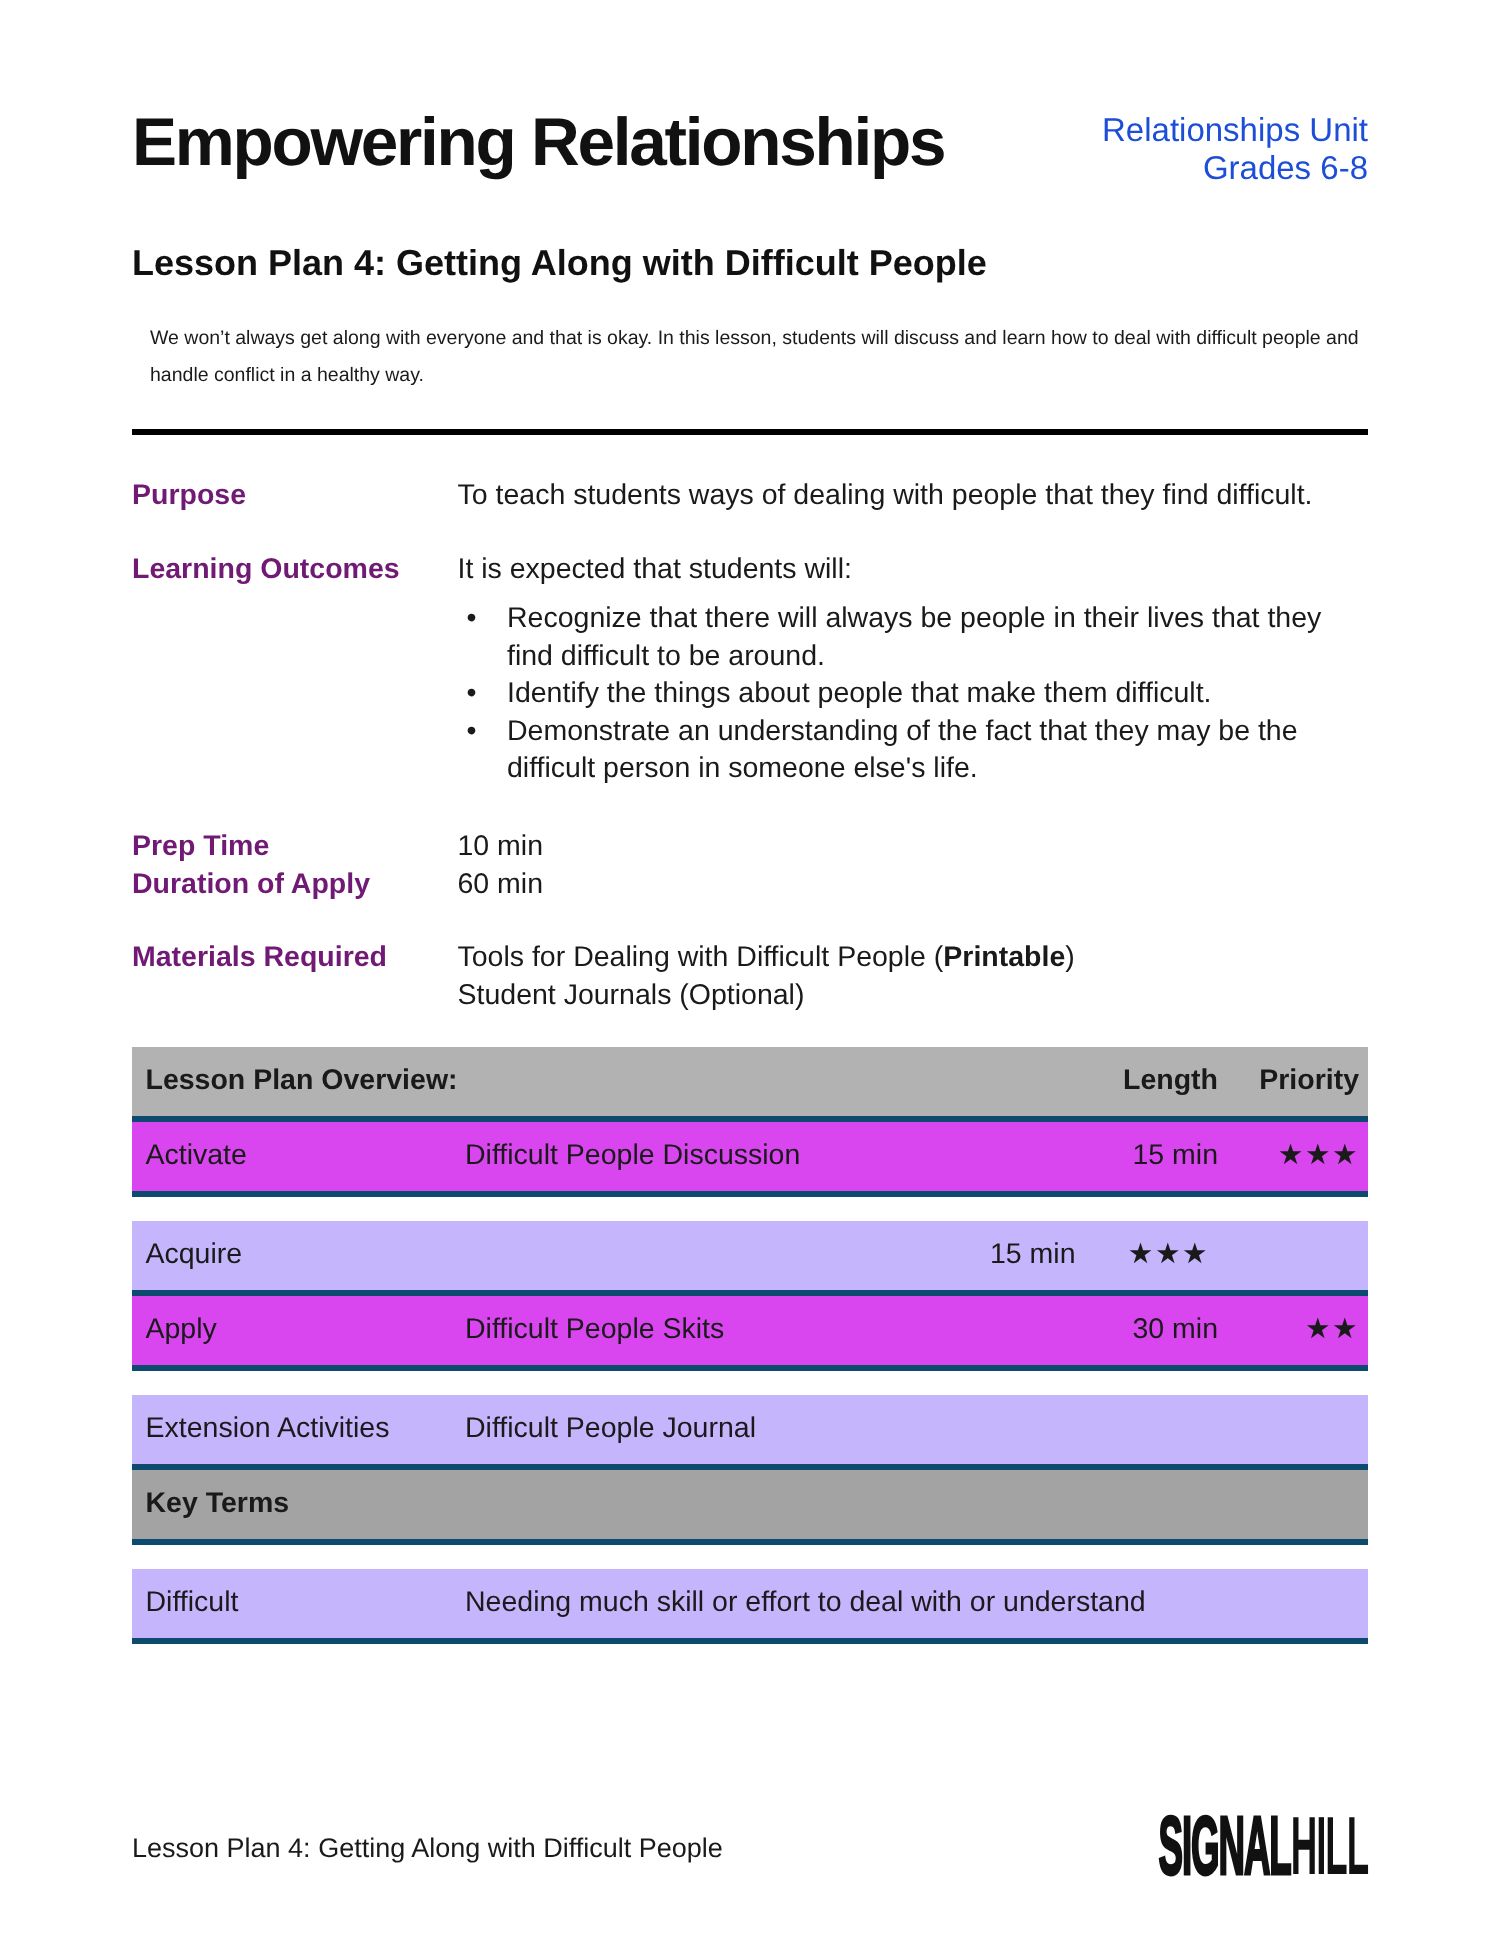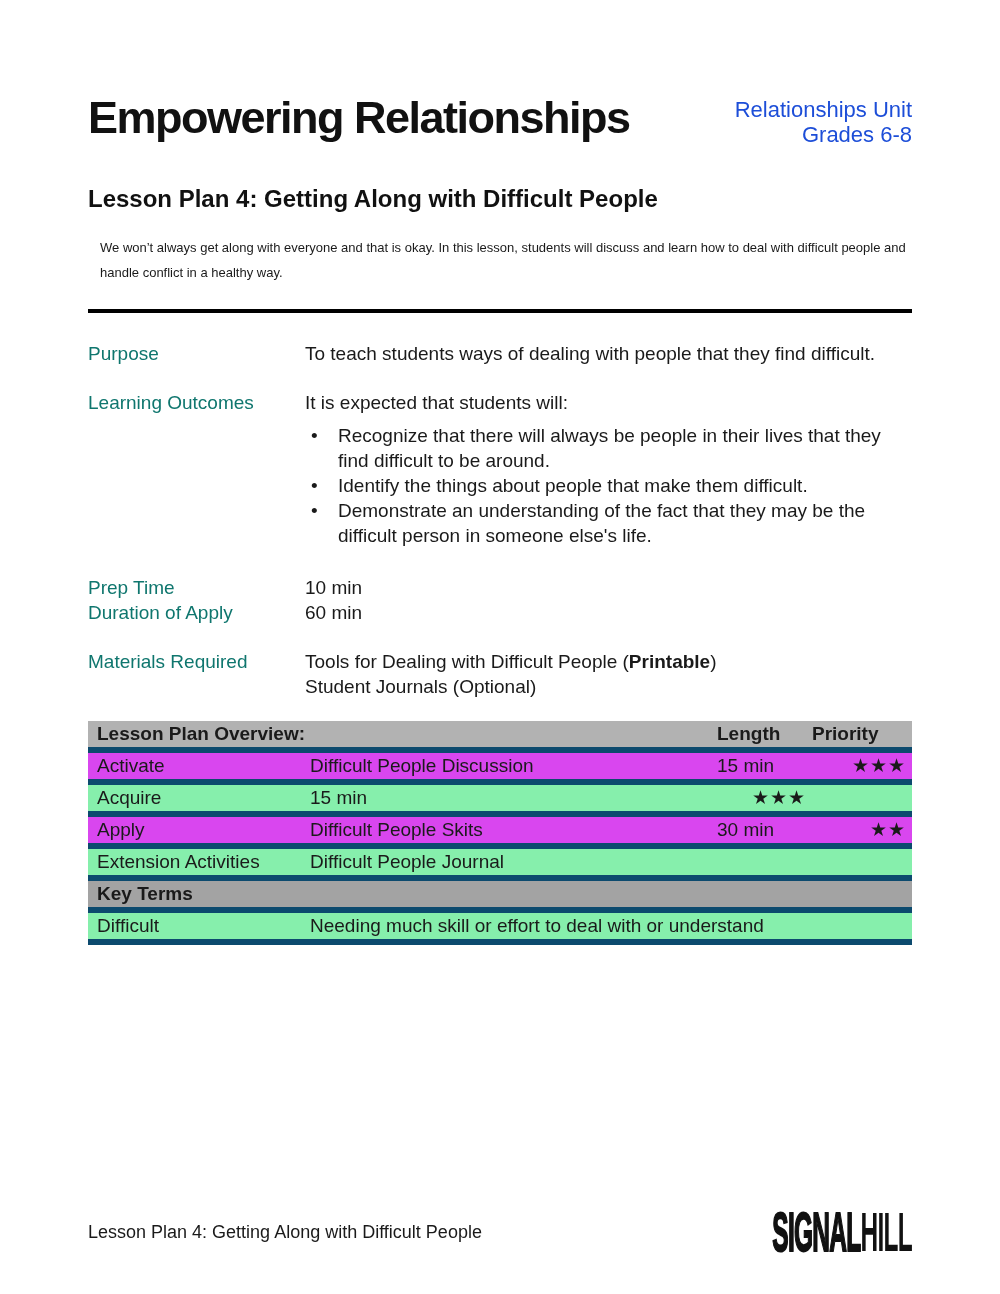--- a/index.html
+++ b/index.html
@@ -12,21 +12,21 @@
     font-family: "Liberation Sans", sans-serif;
     color: #1a1a1a;
     padding: 0 88px;
     overflow: hidden;
   }
   
   .doc-header {
     display: flex;
     justify-content: space-between;
     align-items: flex-start;
-    padding-top: 93px;
+    padding-top: 70px;
     gap: 25px;
   }
   .doc-title {
     font-size: 45px;
     font-weight: bold;
     letter-spacing: -1.5px;
     color: #111111;
     line-height: 1.1;
   }
   .unit-block {
@@ -60,21 +60,21 @@
     width: 100%;
   }
   
   .details { margin-top: 28px; }
   .detail-row {
     display: grid;
     grid-template-columns: 217px 1fr;
     font-size: 19px;
     line-height: 25px;
   }
-  .detail-label { font-weight: normal; color: #0f766e; }
+  .detail-label { font-weight: bold; color: #701a75; }
   .mt-24 { margin-top: 24px; }
   .mt-27 { margin-top: 27px; }
   .outcomes-list {
     margin-top: 8px;
     list-style: none;
   }
   .outcomes-list li {
     position: relative;
     padding-left: 33px;
     font-size: 19px;
@@ -89,29 +89,29 @@
   
   .overview-table {
     margin-top: 22px;
     width: 100%;
     font-size: 19px;
   }
   .t-row {
     display: grid;
     grid-template-columns: 222px 1fr 95px 100px;
     line-height: 24px;
-    padding: 1px 0;
-    border-bottom: 6px solid #0c4a6e;
+    padding: 11px 0;
+    border-bottom: 4px solid #0c4a6e;
   }
   .t-row > div:first-child { padding-left: 9px; }
   .t-head { background: #b2b2b2; font-weight: bold; }
-  .t-gray { background: #86efac; }
+  .t-gray { background: #c4b5fd; margin-top: 16px; }
   .t-white { background: #d946ef; }
   .t-keyterms { background: #a3a3a3; font-weight: bold; }
-  .cell-right { text-align: left; }
+  .cell-right { text-align: right; }
   .cell-stars { text-align: right; padding-right: 6px; letter-spacing: 1px; font-size: 19px; }
   
   .nb-note {
     margin-top: 58px;
     font-size: 19px;
     font-style: italic;
     color: #333333;
     letter-spacing: 0.3px;
   }
   

